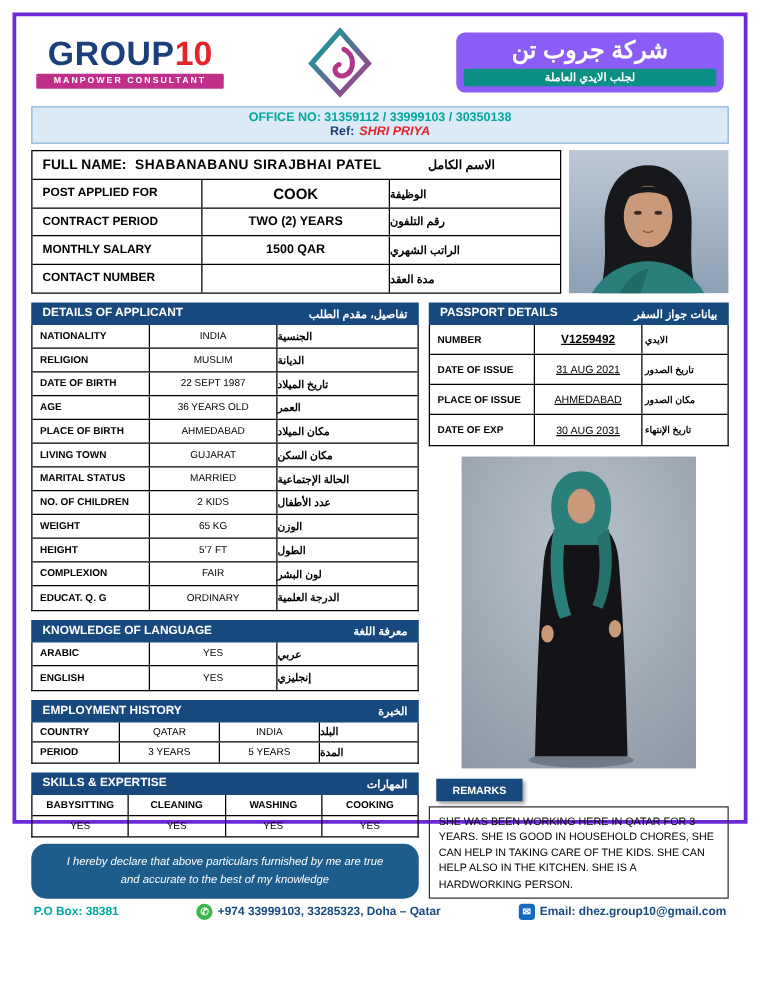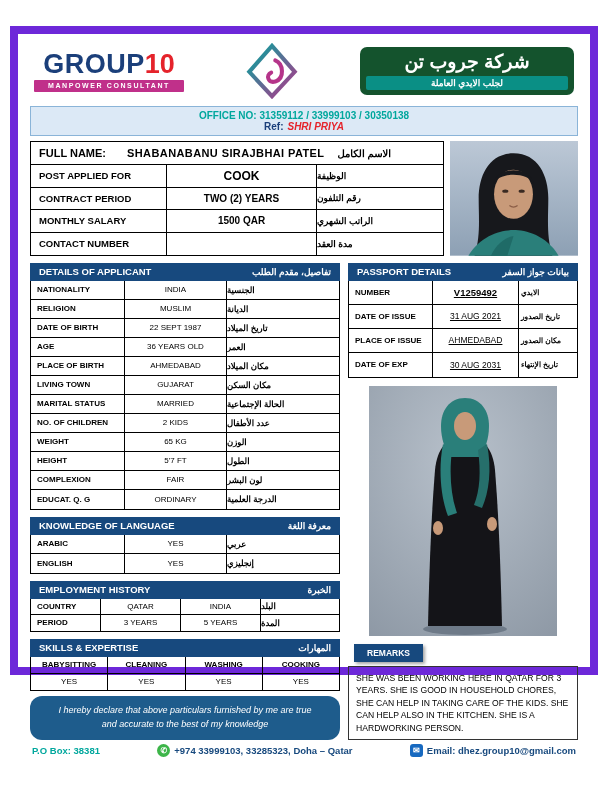--- a/index.html
+++ b/index.html
@@ -1,41 +1,41 @@
 <!DOCTYPE html>
 <html><head>
 <meta charset="utf-8">
 <style>
   * { margin:0; padding:0; box-sizing:border-box; }
   html,body { width:608px; height:787px; background:#ffffff; font-family:"Liberation Sans", sans-serif; color:#000; }
-  .page { position:absolute; left:10px; top:26px; width:588px; height:649px; border:8px solid #6d28d9; padding:6px 12px 8px; display:flex; flex-direction:column; background:#fff; }
+  .page { position:absolute; left:10px; top:10px; width:588px; height:649px; border:3px solid #6d28d9; padding:6px 12px 8px; display:flex; flex-direction:column; background:#fff; }
 
   
   .header { display:flex; align-items:center; justify-content:space-between; padding:2px 4px 6px; }
   .logo { width:150px; text-align:center; }
   .logo-text { line-height:1; white-space:nowrap; }
   .logo-group { font-size:27px; font-weight:bold; color:#1b3f7a; letter-spacing:0.5px; }
   .logo-ten { font-size:27px; font-weight:bold; color:#e5232b; }
   .logo-tagline { background:#c0308a; color:#fff; font-size:7px; font-weight:bold; letter-spacing:1.6px; padding:2.5px 0; margin-top:2px; border-radius:1px; }
   .diamond svg { width:52px; height:58px; display:block; }
-  .arabic-banner { width:214px; background:#14532d; border-radius:7px; padding:4px 6px 5px; text-align:center; }
+  .arabic-banner { width:214px; background:#8b5cf6; border-radius:7px; padding:4px 6px 5px; text-align:center; }
   .banner-title { color:#fff; font-size:19px; font-weight:bold; line-height:1.15; }
   .banner-sub { background:#0a8f85; color:#fff; font-size:9px; font-weight:bold; margin-top:3px; padding:2px 0; border-radius:2px; }
 
   
   .office-bar { display:flex; justify-content:space-between; align-items:center; border:1px solid #8ab4d8; background:#dce9f6; padding:3px 9px; font-size:10px; font-weight:bold;flex-direction:column; }
   .office-no { color:#00a79d; }
   .ref { color:#1b3f7a; }
   .ref-value { color:#e5232b; margin-left:4px;font-style:italic; }
 
   
   .identity { display:flex; gap:6px; margin-top:5px; align-items:stretch; }
   .id-table { flex:1; border:1px solid #000; display:flex; flex-direction:column; }
   .fn-row { display:flex; align-items:center; border-bottom:1px solid #000; padding:5px 8px; font-weight:bold; font-size:11px; }
-  .fn-label { margin-right:21px; }
+  .fn-label { margin-right:7px; }
   .fn-value { letter-spacing:0.4px; }
   .fn-arabic { margin-left:auto; padding-right:44px; font-size:10px; direction:rtl; }
   .irow { display:flex; align-items:stretch; border-bottom:1px solid #000; flex:1; min-height:22px; }
   .irow:last-child { border-bottom:none; }
   .ilabel { width:136px; border-right:1px solid #000; font-weight:bold; font-size:9.5px; padding-left:8px; display:flex; align-items:center; }
   .ivalue { width:150px; border-right:1px solid #000; font-weight:bold; font-size:10px; display:flex; align-items:center; justify-content:center; text-align:center; }
   .ivalue.emph { font-size:12px; }
   .iarabic { flex:1; font-weight:bold; font-size:9px; display:flex; align-items:center; justify-content:flex-end; padding-right:12px; direction:rtl; }
   .portrait { width:128px; overflow:hidden; }
   .portrait svg { width:100%; height:100%; display:block; }

